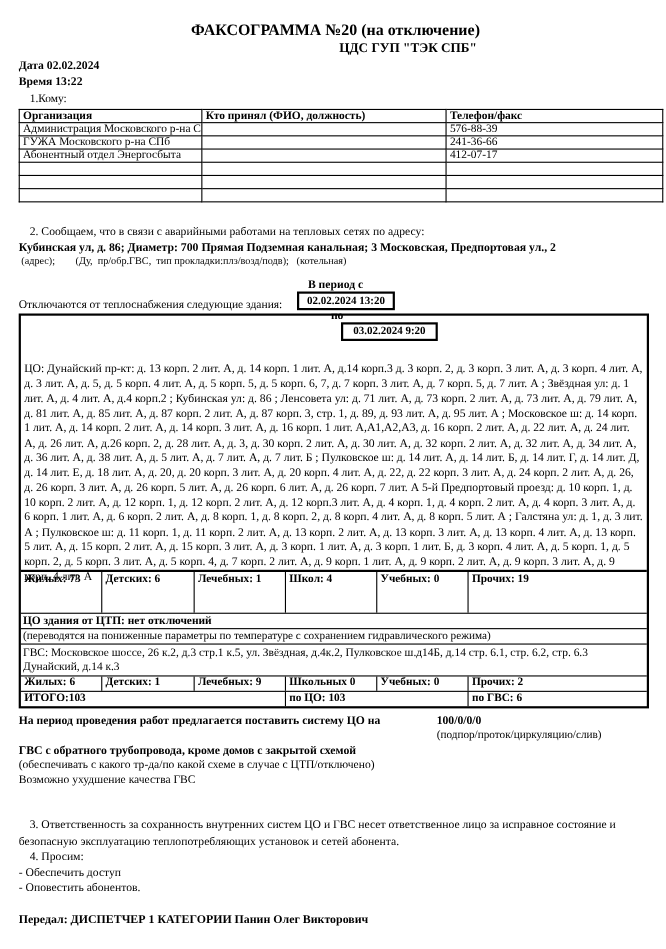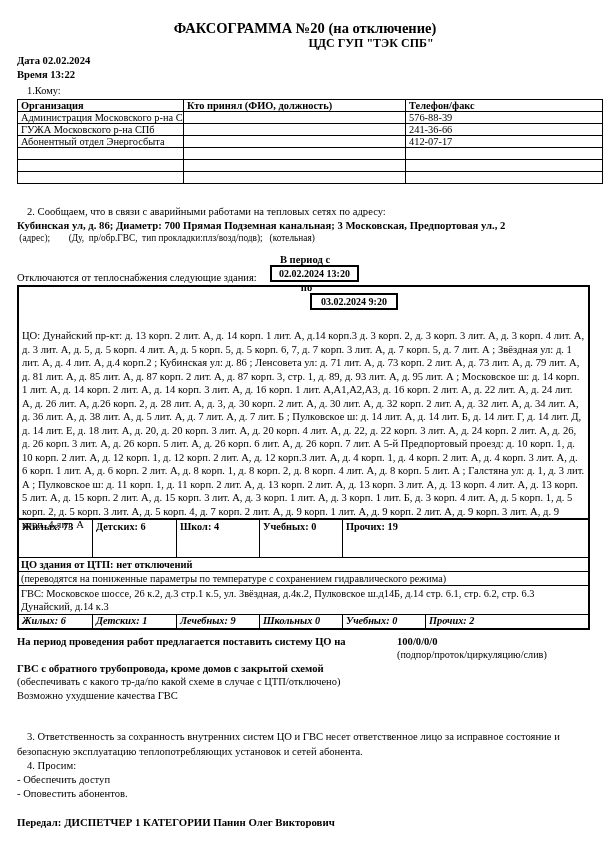--- a/index.html
+++ b/index.html
@@ -34,21 +34,21 @@
   .buildings{height:189px;padding:42px 3px 0 3px;font-size:10.6px;line-height:13.5px;}
   .srow{display:flex;border-top:2px solid #000;}
   .srow .cell{border-left:1px solid #000;font-size:10.3px;font-weight:bold;
         padding:1px 0 0 3px;box-sizing:border-box;overflow:hidden;white-space:nowrap;}
   .srow .cell:first-child{border-left:none;}
   .sum1 .cell{height:37px;}
   .w1{width:73px;}.w2{width:84px;}.w3{width:83px;}.w4{width:83px;}.w5{width:83px;}.w6{width:163px;}
   .ctp1{border-top:1.5px solid #000;font-size:10.4px;line-height:13px;padding-left:2px;font-weight:bold;}
   .ctp2{border-top:1px solid #000;font-size:10.2px;line-height:13px;padding-left:2px;}
   .gvs{border-top:1.5px solid #000;font-size:10.4px;line-height:13px;padding:1px 3px 1px 2px;}
-  .sum2{border-top:1.5px solid #000;font-style:italic;}
+  .sum2{border-top:1.5px solid #000;}
   .sum2 .cell{height:13px;padding-top:0;}
   .totals{display:flex;border-top:1px solid #000;}
   .totals .cell{border-left:1px solid #000;font-size:10.3px;font-weight:bold;height:13px;
         padding-left:3px;box-sizing:border-box;white-space:nowrap;}
   .totals .cell:first-child{border-left:none;}
   .t1{width:240px;}.t2{width:166px;}.t3{width:163px;}
   .set-row{display:flex;margin-top:5px;font-size:10.6px;line-height:13px;}
   .set-value{font-weight:bold;margin-left:auto;width:196px;}
   .set-hint-row{display:flex;font-size:10.2px;line-height:13px;}
   .set-hint{margin-left:auto;width:196px;}
@@ -125,39 +125,45 @@
       <span class="pbox pbox2">03.02.2024 9:20</span>
     </div>
     <div class="disconnect">Отключаются от теплоснабжения следующие здания:</div>
 
     <div class="mid-wrap">
       <div class="buildings">ЦО:  Дунайский пр-кт: д. 13 корп. 2 лит. А, д. 14 корп. 1 лит. А, д.14 корп.3 д. 3 корп. 2, д. 3 корп. 3 лит. А, д. 3 корп. 4 лит. А, д. 3 лит. А, д. 5, д. 5 корп. 4 лит. А, д. 5 корп. 5, д. 5 корп. 6, 7, д. 7 корп. 3 лит. А, д. 7 корп. 5, д. 7 лит. А ; Звёздная ул: д. 1 лит. А, д. 4 лит. А, д.4 корп.2 ; Кубинская ул: д. 86 ; Ленсовета ул: д. 71 лит. А, д. 73 корп. 2 лит. А, д. 73 лит. А, д. 79 лит. А, д. 81 лит. А, д. 85 лит. А, д. 87 корп. 2 лит. А, д. 87 корп. 3, стр. 1, д. 89, д. 93 лит. А, д. 95 лит. А ; Московское ш: д. 14 корп. 1 лит. А, д. 14 корп. 2 лит. А, д. 14 корп. 3 лит. А, д. 16 корп. 1 лит. А,А1,А2,А3, д. 16 корп. 2 лит. А, д. 22 лит. А, д. 24 лит. А, д. 26 лит. А, д.26 корп. 2, д. 28 лит. А, д. 3, д. 30 корп. 2 лит. А, д. 30 лит. А, д. 32 корп. 2 лит. А, д. 32 лит. А, д. 34 лит. А, д. 36 лит. А, д. 38 лит. А, д. 5 лит. А, д. 7 лит. А, д. 7 лит. Б ; Пулковское ш: д. 14 лит. А, д. 14 лит. Б, д. 14 лит. Г, д. 14 лит. Д, д. 14 лит. Е, д. 18 лит. А, д. 20, д. 20 корп. 3 лит. А, д. 20 корп. 4 лит. А, д. 22, д. 22 корп. 3 лит. А, д. 24 корп. 2 лит. А, д. 26, д. 26 корп. 3 лит. А, д. 26 корп. 5 лит. А, д. 26 корп. 6 лит. А, д. 26 корп. 7 лит. А  5-й Предпортовый проезд: д. 10 корп. 1, д. 10 корп. 2 лит. А, д. 12 корп. 1, д. 12 корп. 2 лит. А, д. 12 корп.3 лит. А, д. 4 корп. 1, д. 4 корп. 2 лит. А, д. 4 корп. 3 лит. А, д. 6 корп. 1 лит. А, д. 6 корп. 2 лит. А, д. 8 корп. 1, д. 8 корп. 2, д. 8 корп. 4 лит. А, д. 8 корп. 5 лит. А ; Галстяна ул: д. 1, д. 3 лит. А ; Пулковское ш: д. 11 корп. 1, д. 11 корп. 2 лит. А, д. 13 корп. 2 лит. А, д. 13 корп. 3 лит. А, д. 13 корп. 4 лит. А, д. 13 корп. 5 лит. А, д. 15 корп. 2 лит. А, д. 15 корп. 3 лит. А, д. 3 корп. 1 лит. А, д. 3 корп. 1 лит. Б, д. 3 корп. 4 лит. А, д. 5 корп. 1, д. 5 корп. 2, д. 5 корп. 3 лит. А, д. 5 корп. 4, д. 7 корп. 2 лит. А, д. 9 корп. 1 лит. А, д. 9 корп. 2 лит. А, д. 9 корп. 3 лит. А, д. 9 корп. 4 лит. А</div>
 
       <div class="srow sum1">
         <div class="cell w1">Жилых: 73</div>
         <div class="cell w2">Детских: 6</div>
+        <div class="cell w3">Лечебных: 1</div>
         <div class="cell w4">Школ: 4</div>
         <div class="cell w5">Учебных: 0</div>
         <div class="cell w6">Прочих: 19</div>
       </div>
 
       <div class="ctp1">ЦО здания от ЦТП: нет отключений</div>
       <div class="ctp2">(переводятся на пониженные параметры по температуре с сохранением гидравлического режима)</div>
 
       <div class="gvs">ГВС: Московское шоссе, 26 к.2, д.3 стр.1 к.5, ул. Звёздная, д.4к.2, Пулковское ш.д14Б, д.14 стр. 6.1, стр. 6.2, стр. 6.3 Дунайский, д.14 к.3</div>
 
       <div class="srow sum2">
         <div class="cell w1">Жилых: 6</div>
         <div class="cell w2">Детских: 1</div>
         <div class="cell w3">Лечебных: 9</div>
         <div class="cell w4">Школьных 0</div>
         <div class="cell w5">Учебных: 0</div>
         <div class="cell w6">Прочих: 2</div>
       </div>
 
+      <div class="totals">
+        <div class="cell t1">ИТОГО:103</div>
+        <div class="cell t2">по ЦО: 103</div>
+        <div class="cell t3">по ГВС: 6</div>
+      </div>
     </div>
 
     <div class="set-row">
       <span class="bold">На период проведения работ предлагается поставить систему ЦО на</span>
       <span class="set-value">100/0/0/0</span>
     </div>
     <div class="set-hint-row">
       <span class="set-hint">(подпор/проток/циркуляцию/слив)</span>
     </div>
 

